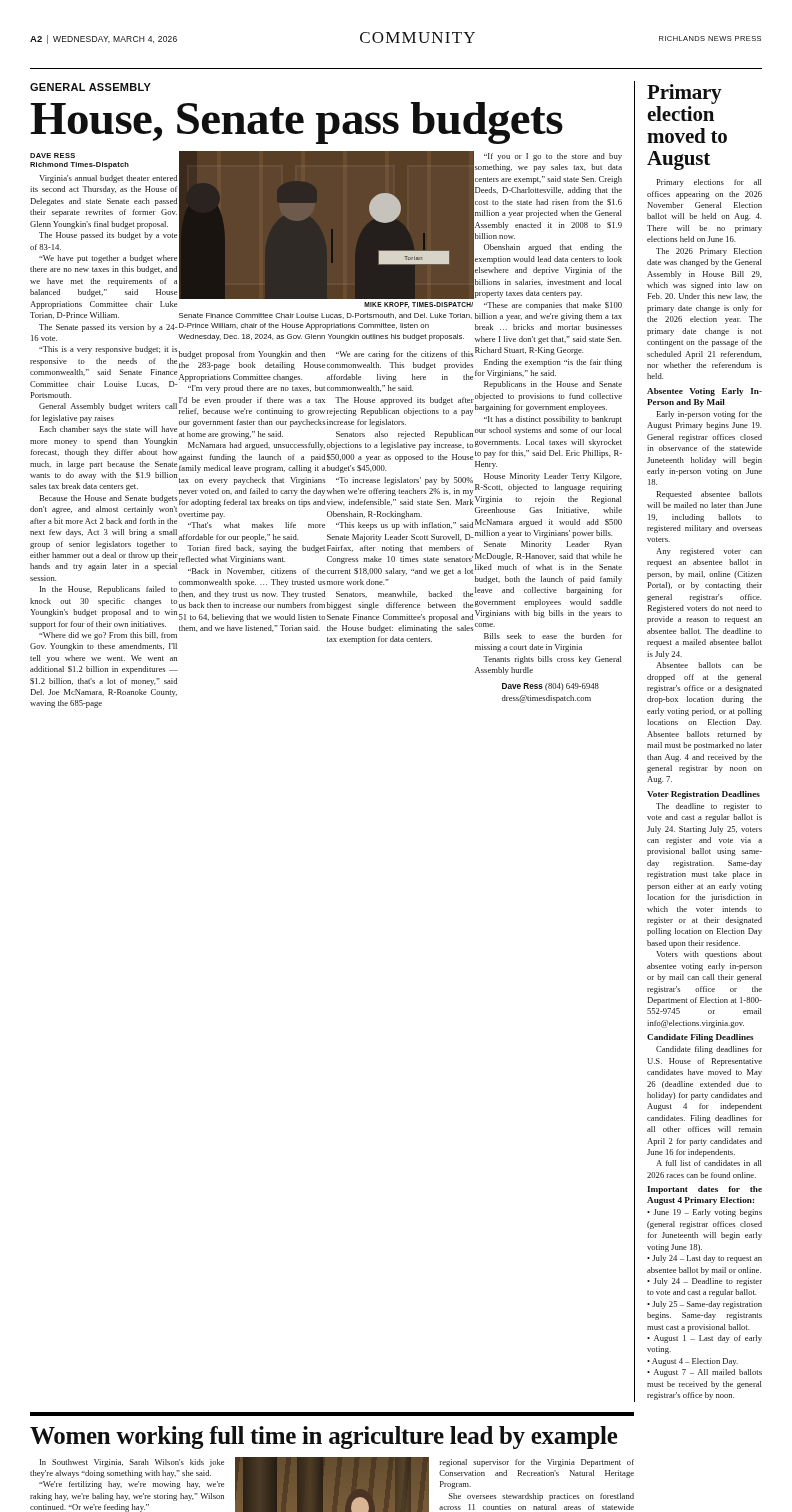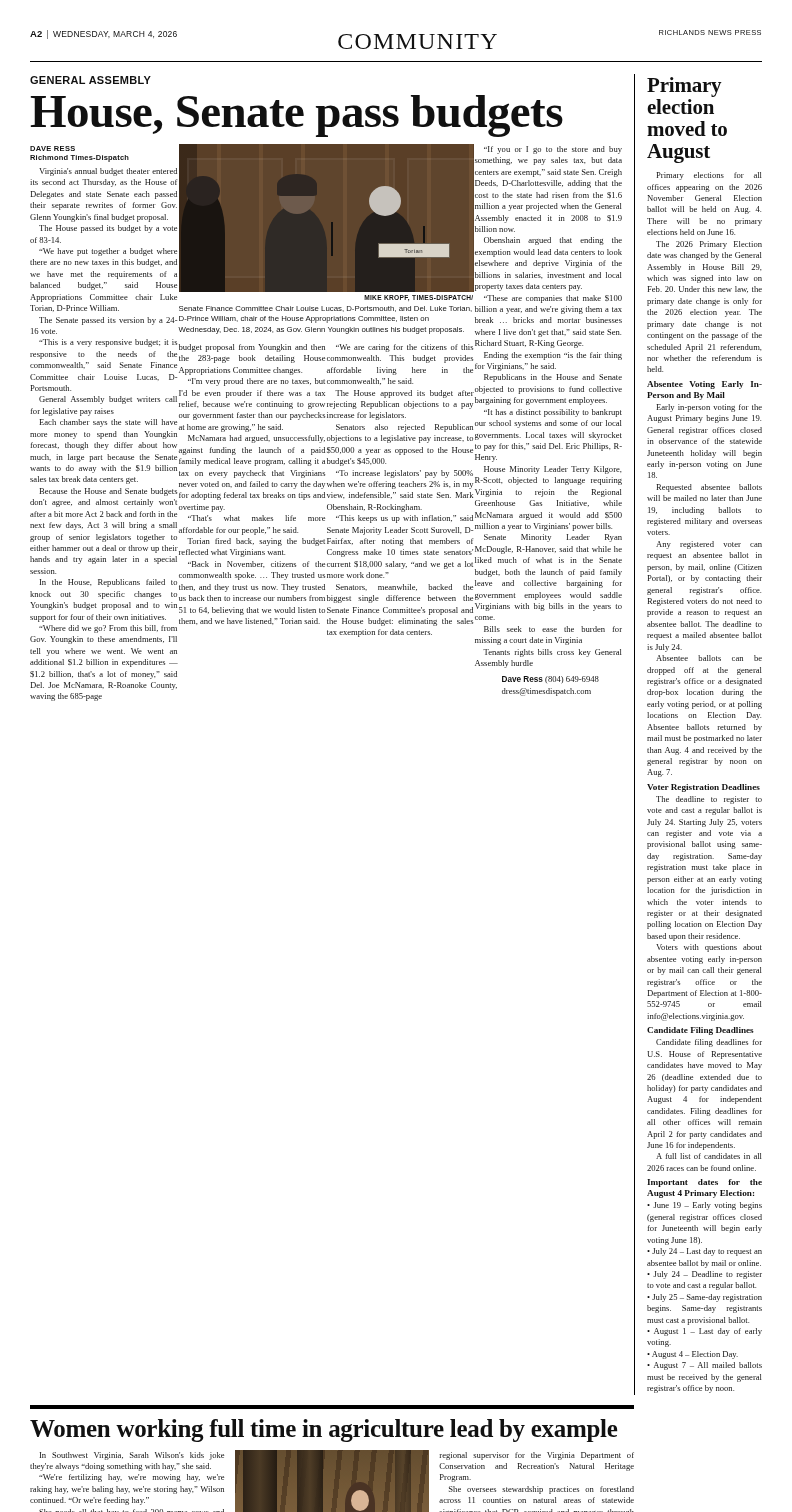--- a/index.html
+++ b/index.html
@@ -7,26 +7,26 @@
   body {
     width:792px; height:1512px;
     background:#ffffff;
     font-family:"Liberation Serif", serif;
     color:#111;
     overflow:hidden;
   }
   .page { width:792px; height:1512px; padding:28px 30px 10px 30px; position:relative; }
 
   
-  .folio { display:flex; align-items:flex-start; justify-content:space-between;
-           padding-bottom:6px; border-bottom:1.5px solid #000; }
+  .folio { display:flex; align-items:center; justify-content:space-between;
+           padding-bottom:20px; border-bottom:1.5px solid #000; }
   .folio-left { font-family:"Liberation Sans", sans-serif; font-size:8.5px; letter-spacing:.2px; }
   .folio-left .pg { font-weight:bold; font-size:9.5px; }
   .folio-left .sep { margin:0 4px; color:#555; }
-  .folio-center { font-family:"Liberation Serif", serif; font-size:24px; letter-spacing:1.2px; font-weight:400; }
+  .folio-center { font-family:"Liberation Serif", serif; font-size:17px; letter-spacing:1.2px; font-weight:400; }
   .folio-right { font-family:"Liberation Sans", sans-serif; font-size:7.5px; letter-spacing:.4px; }
 
   
   .top { display:flex; margin-top:12px; }
   .lead { width:604px; padding-right:12px; }
   .rail { width:128px; padding-left:12px; border-left:1.2px solid #000; }
 
   .kicker { font-family:"Liberation Sans", sans-serif; font-weight:bold; font-size:11px;
             letter-spacing:.3px; margin-bottom:2px; }
   .headline { font-family:"Liberation Serif", serif; font-weight:bold; font-size:47px;

